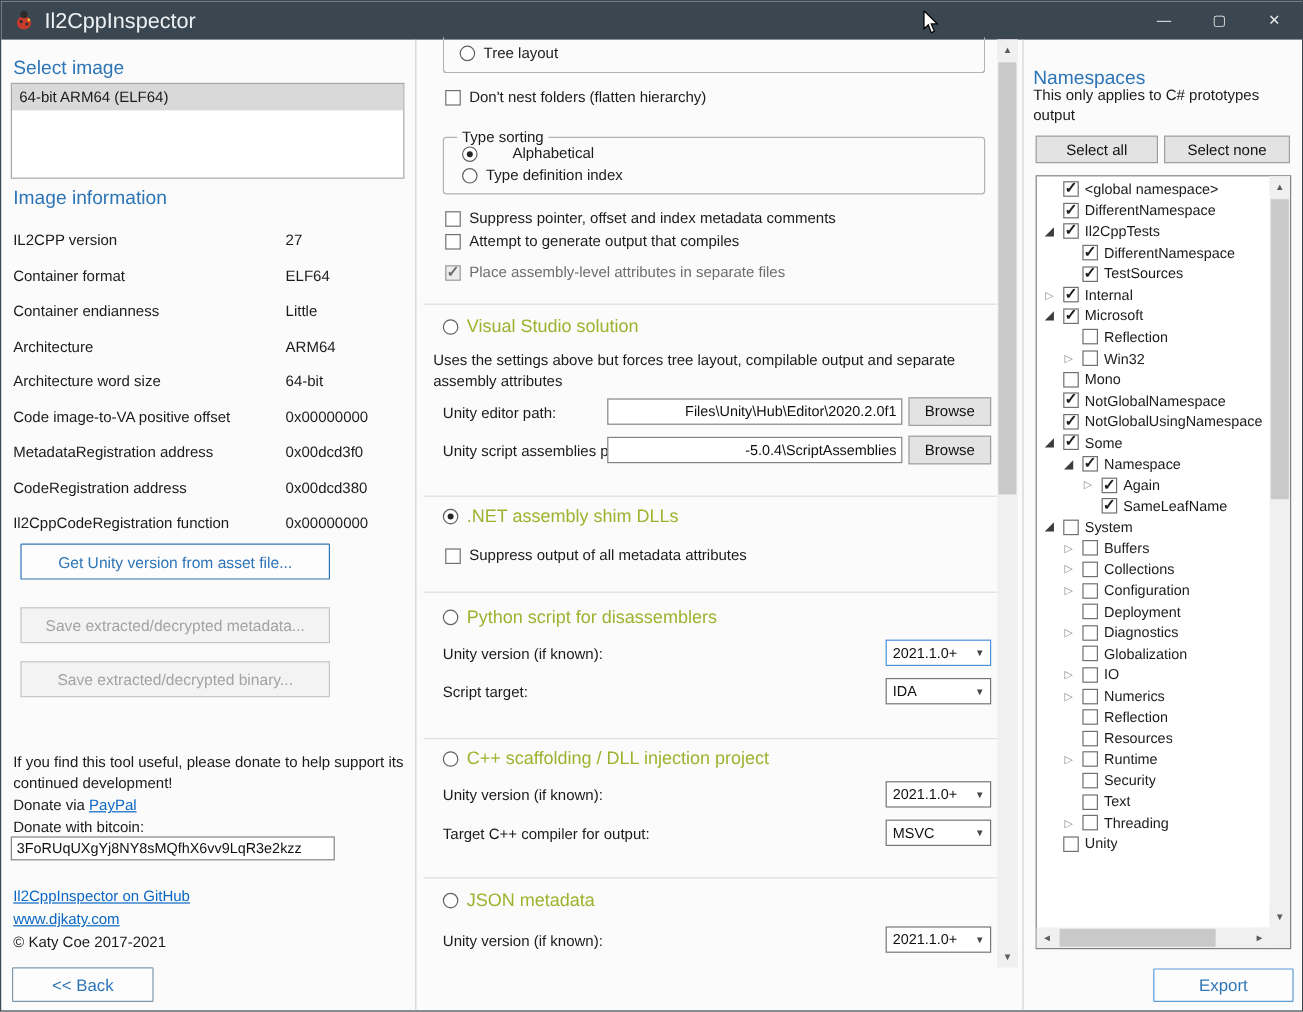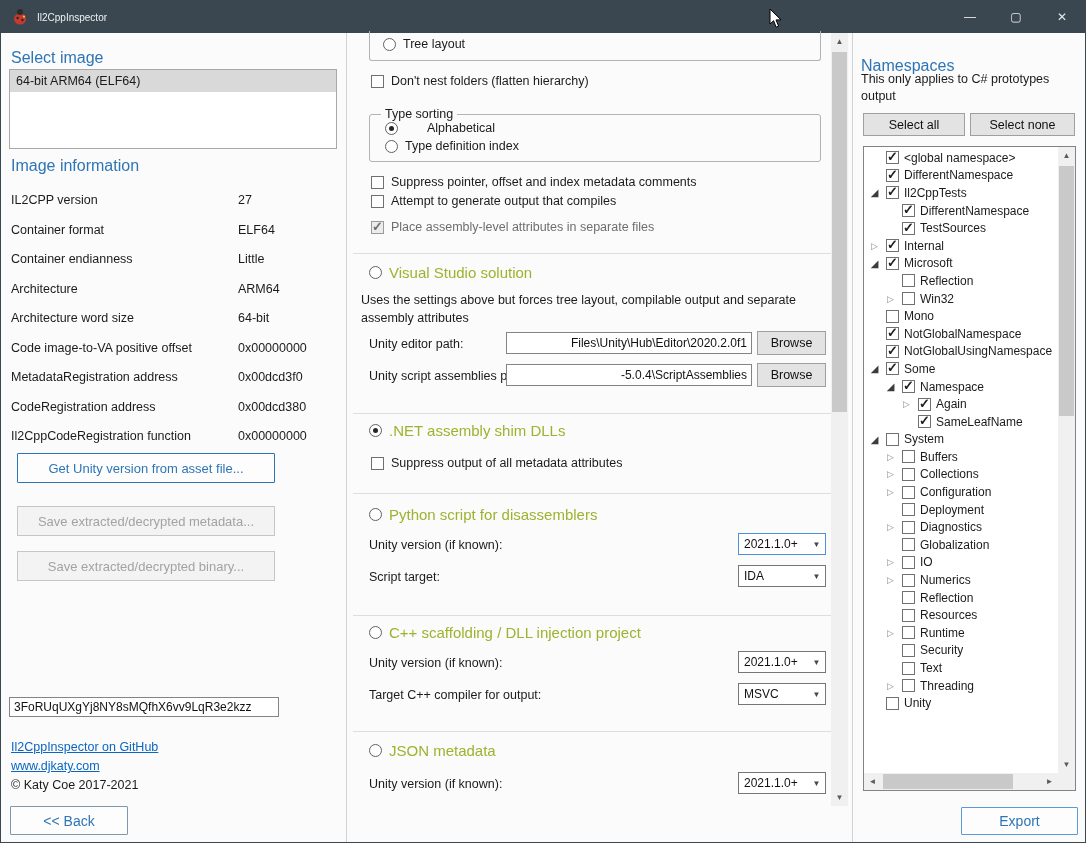--- a/index.html
+++ b/index.html
@@ -6,21 +6,21 @@
   html,body { background:#6b6b6b; }
   body { font-family:"Liberation Sans", sans-serif; }
 
   .window { position:relative; width:1086px; height:843px; background:#fbfbfb;
             overflow:hidden; font-size:12.5px; color:#1b1b1b; border:1px solid #3a4750; }
 
   
   .titlebar { position:absolute; top:0; left:0; right:0; height:32px; background:#3a4750;
               display:flex; align-items:center; color:#eef1f3; }
   .title-icon { margin:0 8px 0 10px; display:flex; }
-  .title-text { font-size:10px;text-align:center; }
+  .title-text { font-size:18px;text-align:center; }
   .win-controls { margin-left:auto; display:flex; height:100%; }
   .win-btn { width:46px; height:100%; display:flex; align-items:center; justify-content:center;
              font-size:12px; color:#e9e9e9; }
 
   .cursor { position:absolute; left:768px; top:8px; z-index:50; }
 
   
   .cb { display:inline-block; width:13px; height:13px; border:1px solid #707070; background:#fff;
         position:relative; flex:none; }
   .cb.on::after { content:"✓"; position:absolute; left:0; top:-3px; font-size:13px;
@@ -148,20 +148,27 @@
       <div>CodeRegistration address</div>
       <div>0x00dcd380</div>
       <div>Il2CppCodeRegistration function</div>
       <div>0x00000000</div>
     </div>
 
   <div class="btn-blue" style="left:16px; top:452px; width:258px; height:30px;">Get Unity version from asset file...</div>
   <div class="btn-disabled" style="left:16px; top:505px; width:258px; height:30px;">Save extracted/decrypted metadata...</div>
   <div class="btn-disabled" style="left:16px; top:550px; width:258px; height:30px;">Save extracted/decrypted binary...</div>
 
+  <div class="donate-block">
+    <div>If you find this tool useful, please donate to help support its continued development!</div>
+    <div>
+      <span>Donate via </span><span class="link">PayPal</span>
+    </div>
+    <div>Donate with bitcoin:</div>
+  </div>
 
   <input class="textbox" style="left: 8px; top: 696px; width: 270px; height: 20px;" value="3FoRUqUXgYj8NY8sMQfhX6vv9LqR3e2kzz">
 
   <div class="link" style="position:absolute; left:10px; top:739px;">Il2CppInspector on GitHub</div>
   <div class="link" style="position:absolute; left:10px; top:758px;">www.djkaty.com</div>
   <div style="position:absolute; left:10px; top:777px;">© Katy Coe 2017-2021</div>
 
   <div class="btn-blue" style="left:9px; top:805px; width:118px; height:29px; font-size:14px; border-color:#7e99ad;">&lt;&lt; Back</div>
 
   <div class="groupbox" style="left:368px; top:30px; width:452px; height:30px; border-top:none; border-radius:0 0 3px 3px;"></div>

